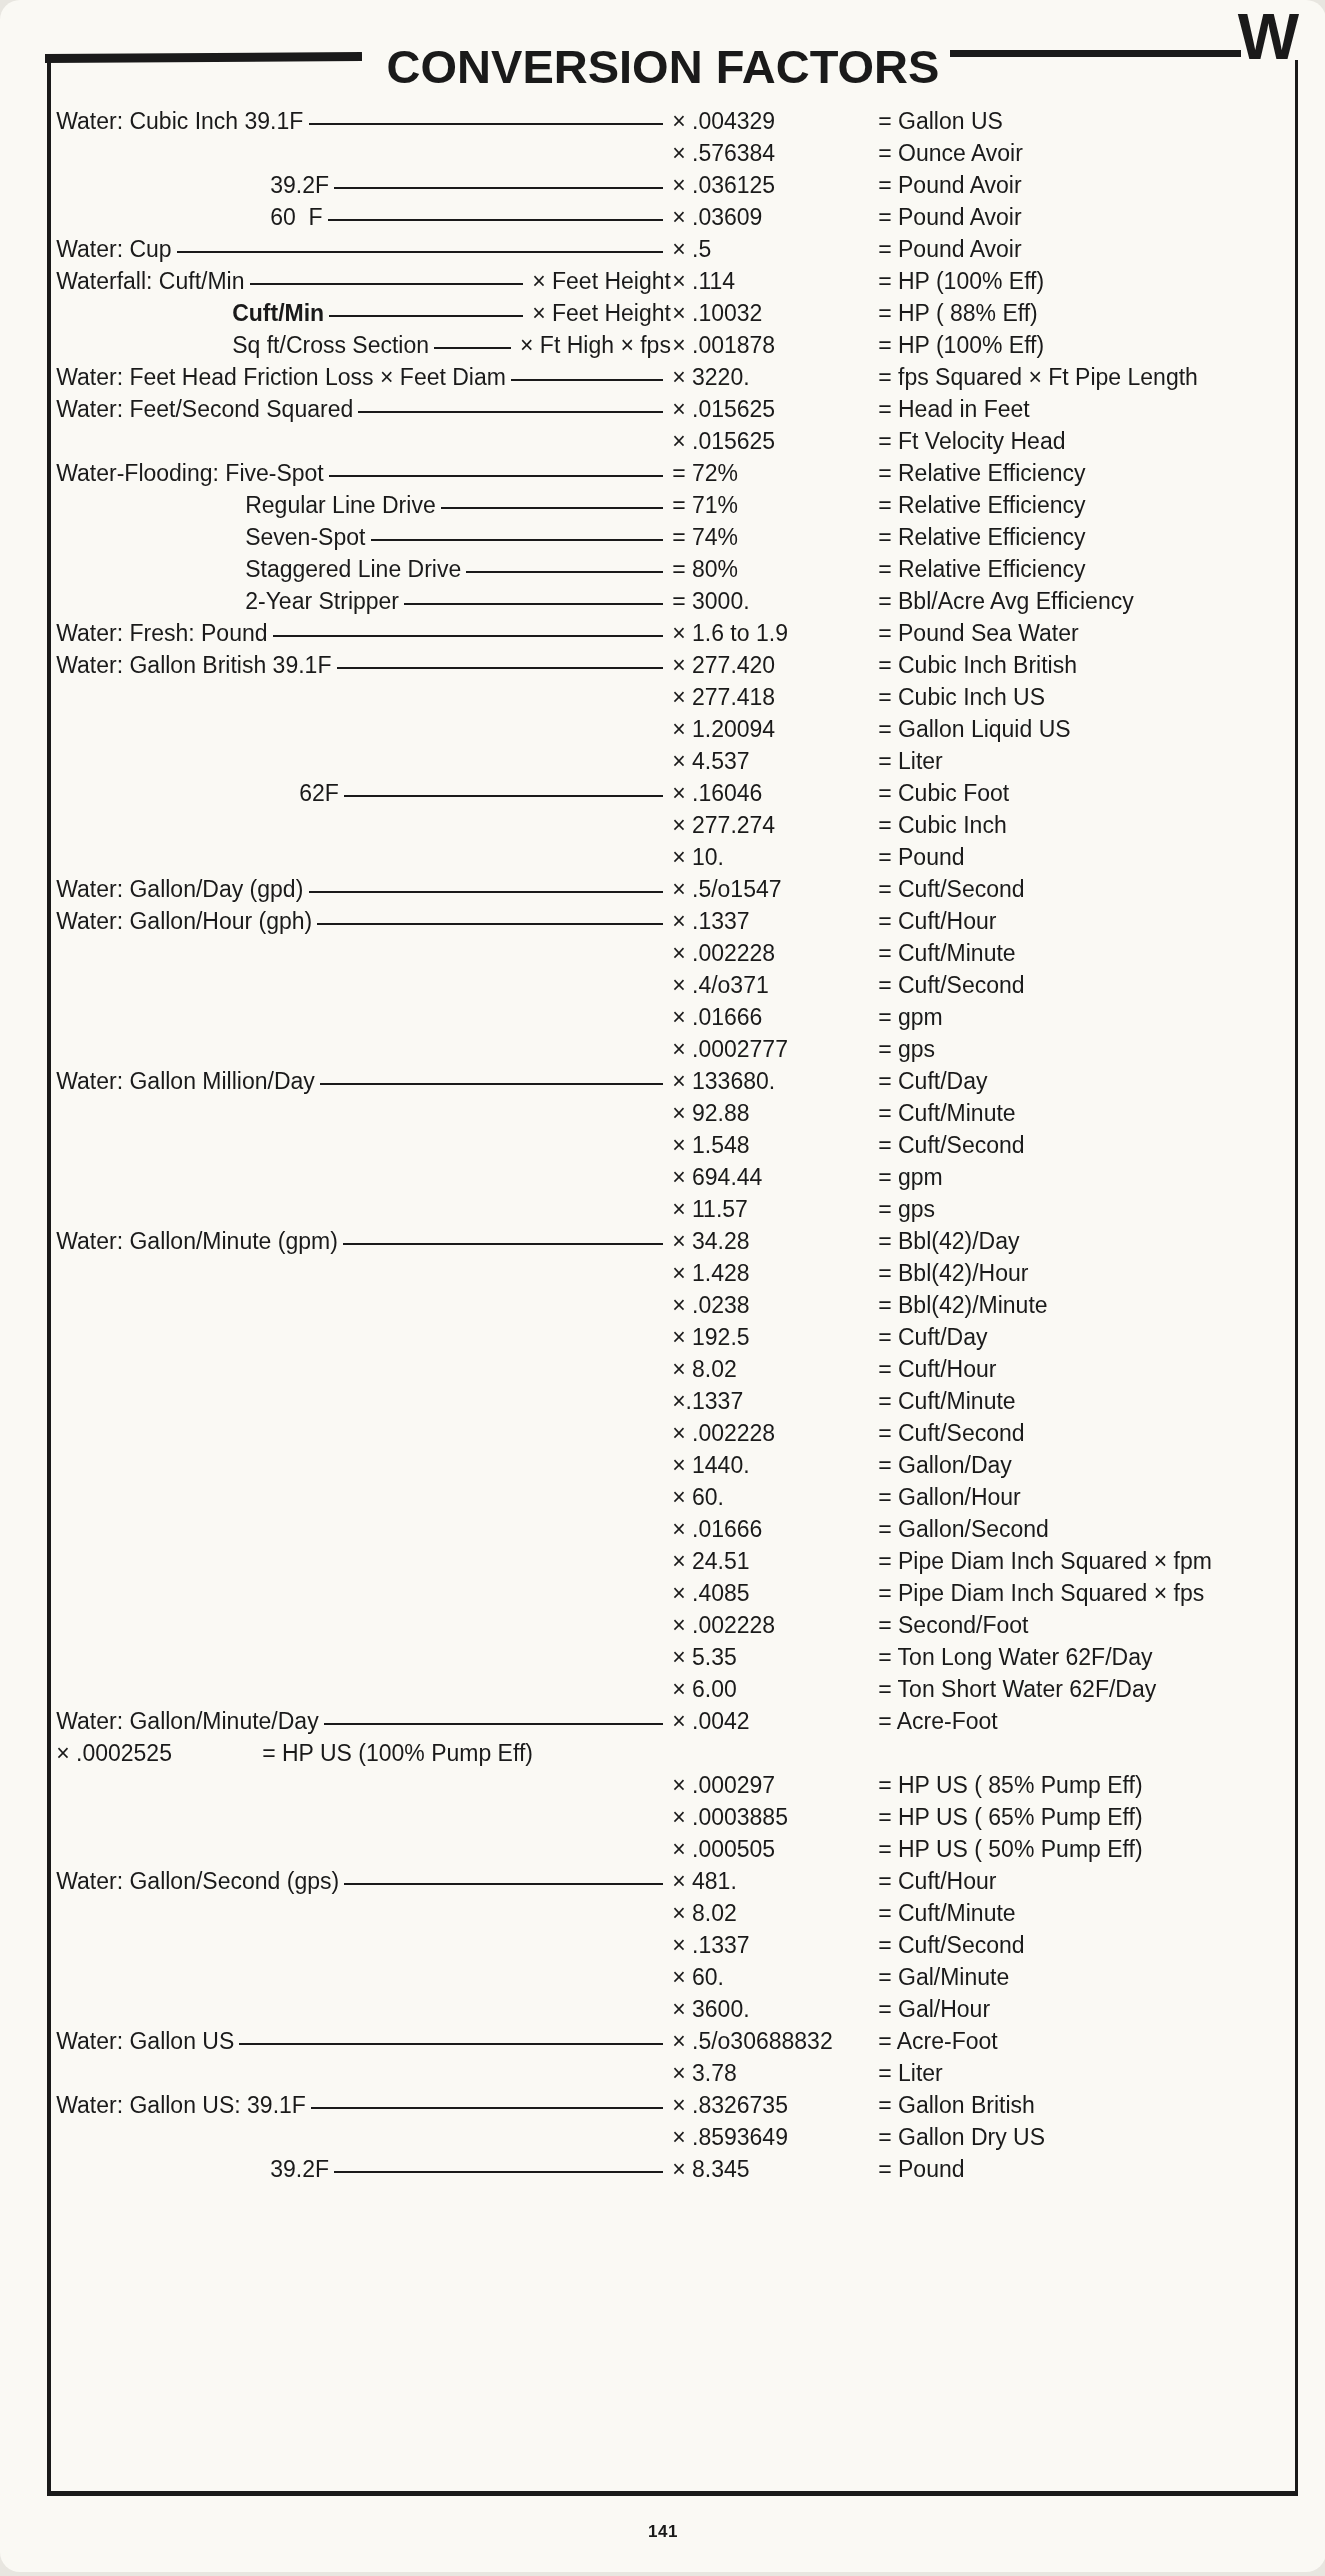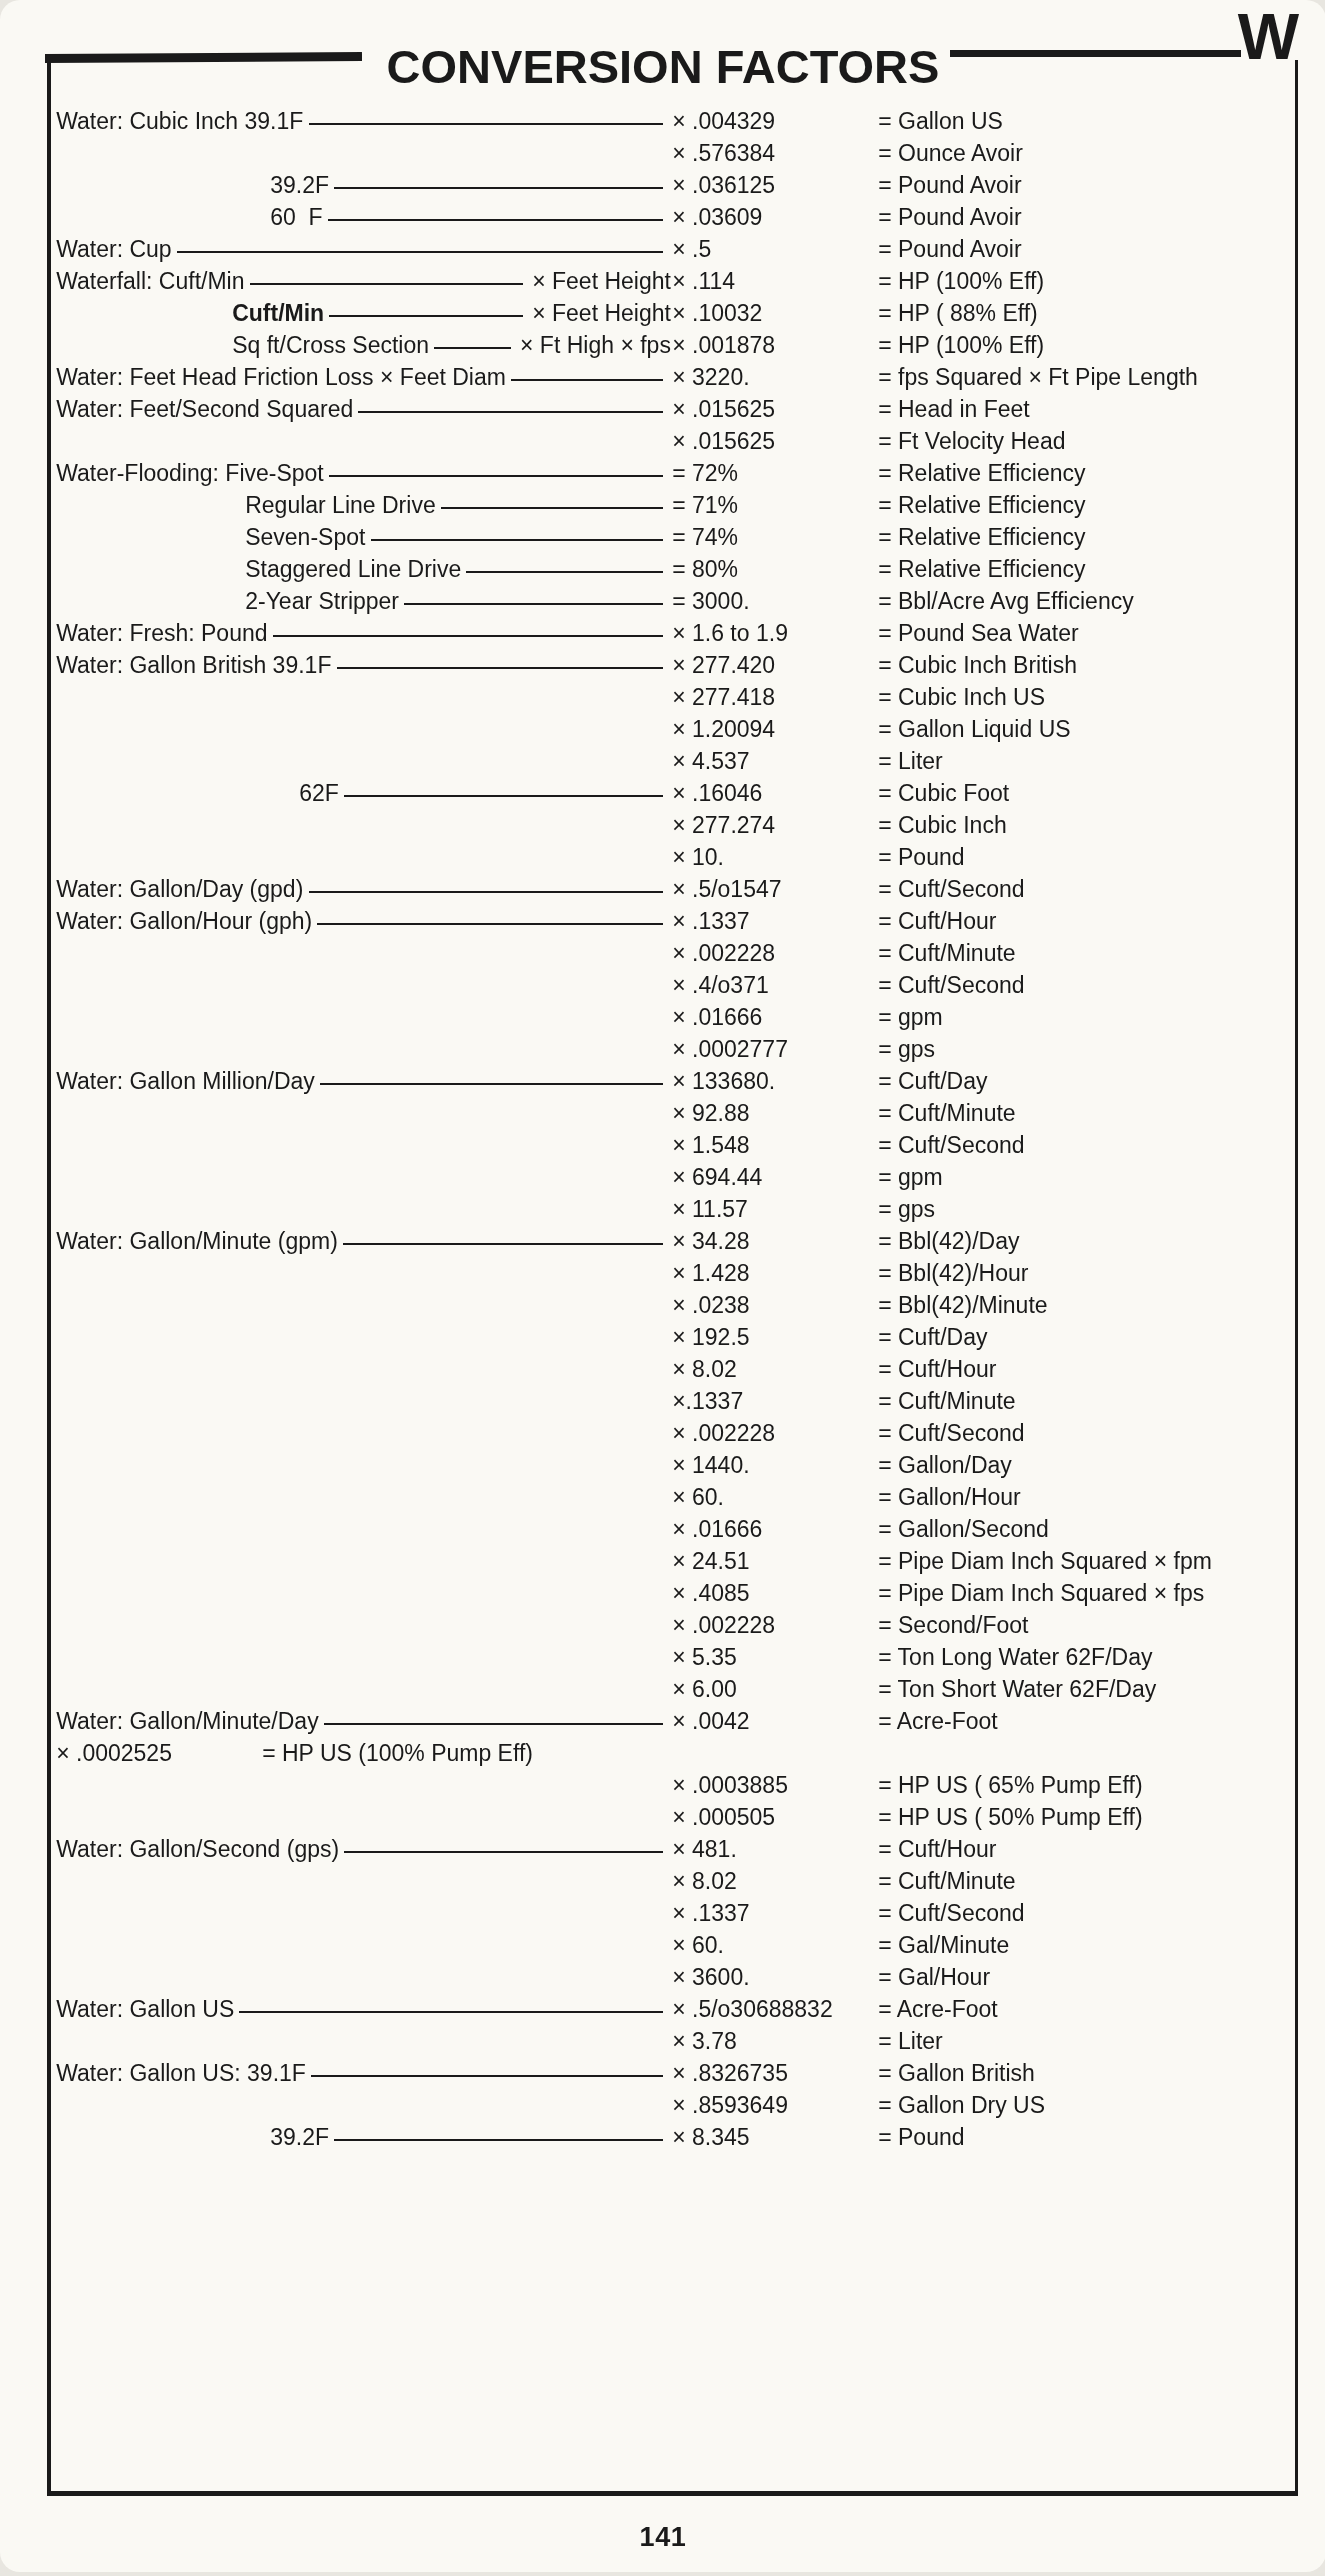--- a/index.html
+++ b/index.html
@@ -40,21 +40,21 @@
   .fill{
     flex:1 1 auto;min-width:17px;height:0;
     border-bottom:2.6px solid currentColor;
     align-self:flex-end;margin:0 9px 7.8px 5.2px;
   }
   .mid{white-space:pre;margin-right:1.3px;}
   .factor{flex:0 0 206px;white-space:pre;}
   .result{flex:1 1 auto;white-space:pre;}
   .pagenum{
     position:absolute;top:2522px;left:0;width:100%;
-    text-align:center;font-size:27px;font-weight:700;letter-spacing:0.6px;
+    text-align:center;font-size:17px;font-weight:700;letter-spacing:0.6px;
   }
 </style>
 </head>
 <body>
 
 <div class="page">
   <div class="rule rule-left"></div>
   <h1 class="title">CONVERSION FACTORS</h1>
   <div class="rule rule-right"></div>
   <div class="corner-letter">W</div>
@@ -106,20 +106,21 @@
         <div class="row"><div class="left"></div><div class="factor">× 1440.</div><div class="result">= Gallon/Day</div></div>
         <div class="row"><div class="left"></div><div class="factor">× 60.</div><div class="result">= Gallon/Hour</div></div>
         <div class="row"><div class="left"></div><div class="factor">× .01666</div><div class="result">= Gallon/Second</div></div>
         <div class="row"><div class="left"></div><div class="factor">× 24.51</div><div class="result">= Pipe Diam Inch Squared × fpm</div></div>
         <div class="row"><div class="left"></div><div class="factor">× .4085</div><div class="result">= Pipe Diam Inch Squared × fps</div></div>
         <div class="row"><div class="left"></div><div class="factor">× .002228</div><div class="result">= Second/Foot</div></div>
         <div class="row"><div class="left"></div><div class="factor">× 5.35</div><div class="result">= Ton Long Water 62F/Day</div></div>
         <div class="row"><div class="left"></div><div class="factor">× 6.00</div><div class="result">= Ton Short Water 62F/Day</div></div>
         <div class="row"><div class="left"><span class="lbl" style="margin-left: 0px;">Water: Gallon/Minute/Day</span><span class="fill"></span></div><div class="factor">× .0042</div><div class="result">= Acre-Foot</div></div>
         <div class="row"><div class="factor">× .0002525</div><div class="result">= HP US (100% Pump Eff)</div></div>
+        <div class="row"><div class="left"></div><div class="factor">× .000297</div><div class="result">= HP US ( 85% Pump Eff)</div></div>
         <div class="row"><div class="left"></div><div class="factor">× .0003885</div><div class="result">= HP US ( 65% Pump Eff)</div></div>
         <div class="row"><div class="left"></div><div class="factor">× .000505</div><div class="result">= HP US ( 50% Pump Eff)</div></div>
         <div class="row"><div class="left"><span class="lbl" style="margin-left: 0px;">Water: Gallon/Second (gps)</span><span class="fill"></span></div><div class="factor">× 481.</div><div class="result">= Cuft/Hour</div></div>
         <div class="row"><div class="left"></div><div class="factor">× 8.02</div><div class="result">= Cuft/Minute</div></div>
         <div class="row"><div class="left"></div><div class="factor">× .1337</div><div class="result">= Cuft/Second</div></div>
         <div class="row"><div class="left"></div><div class="factor">× 60.</div><div class="result">= Gal/Minute</div></div>
         <div class="row"><div class="left"></div><div class="factor">× 3600.</div><div class="result">= Gal/Hour</div></div>
         <div class="row"><div class="left"><span class="lbl" style="margin-left: 0px;">Water: Gallon US</span><span class="fill"></span></div><div class="factor">× .5/o30688832</div><div class="result">= Acre-Foot</div></div>
         <div class="row"><div class="left"></div><div class="factor">× 3.78</div><div class="result">= Liter</div></div>
         <div class="row"><div class="left"><span class="lbl" style="margin-left: 0px;">Water: Gallon US: 39.1F</span><span class="fill"></span></div><div class="factor">× .8326735</div><div class="result">= Gallon British</div></div>

